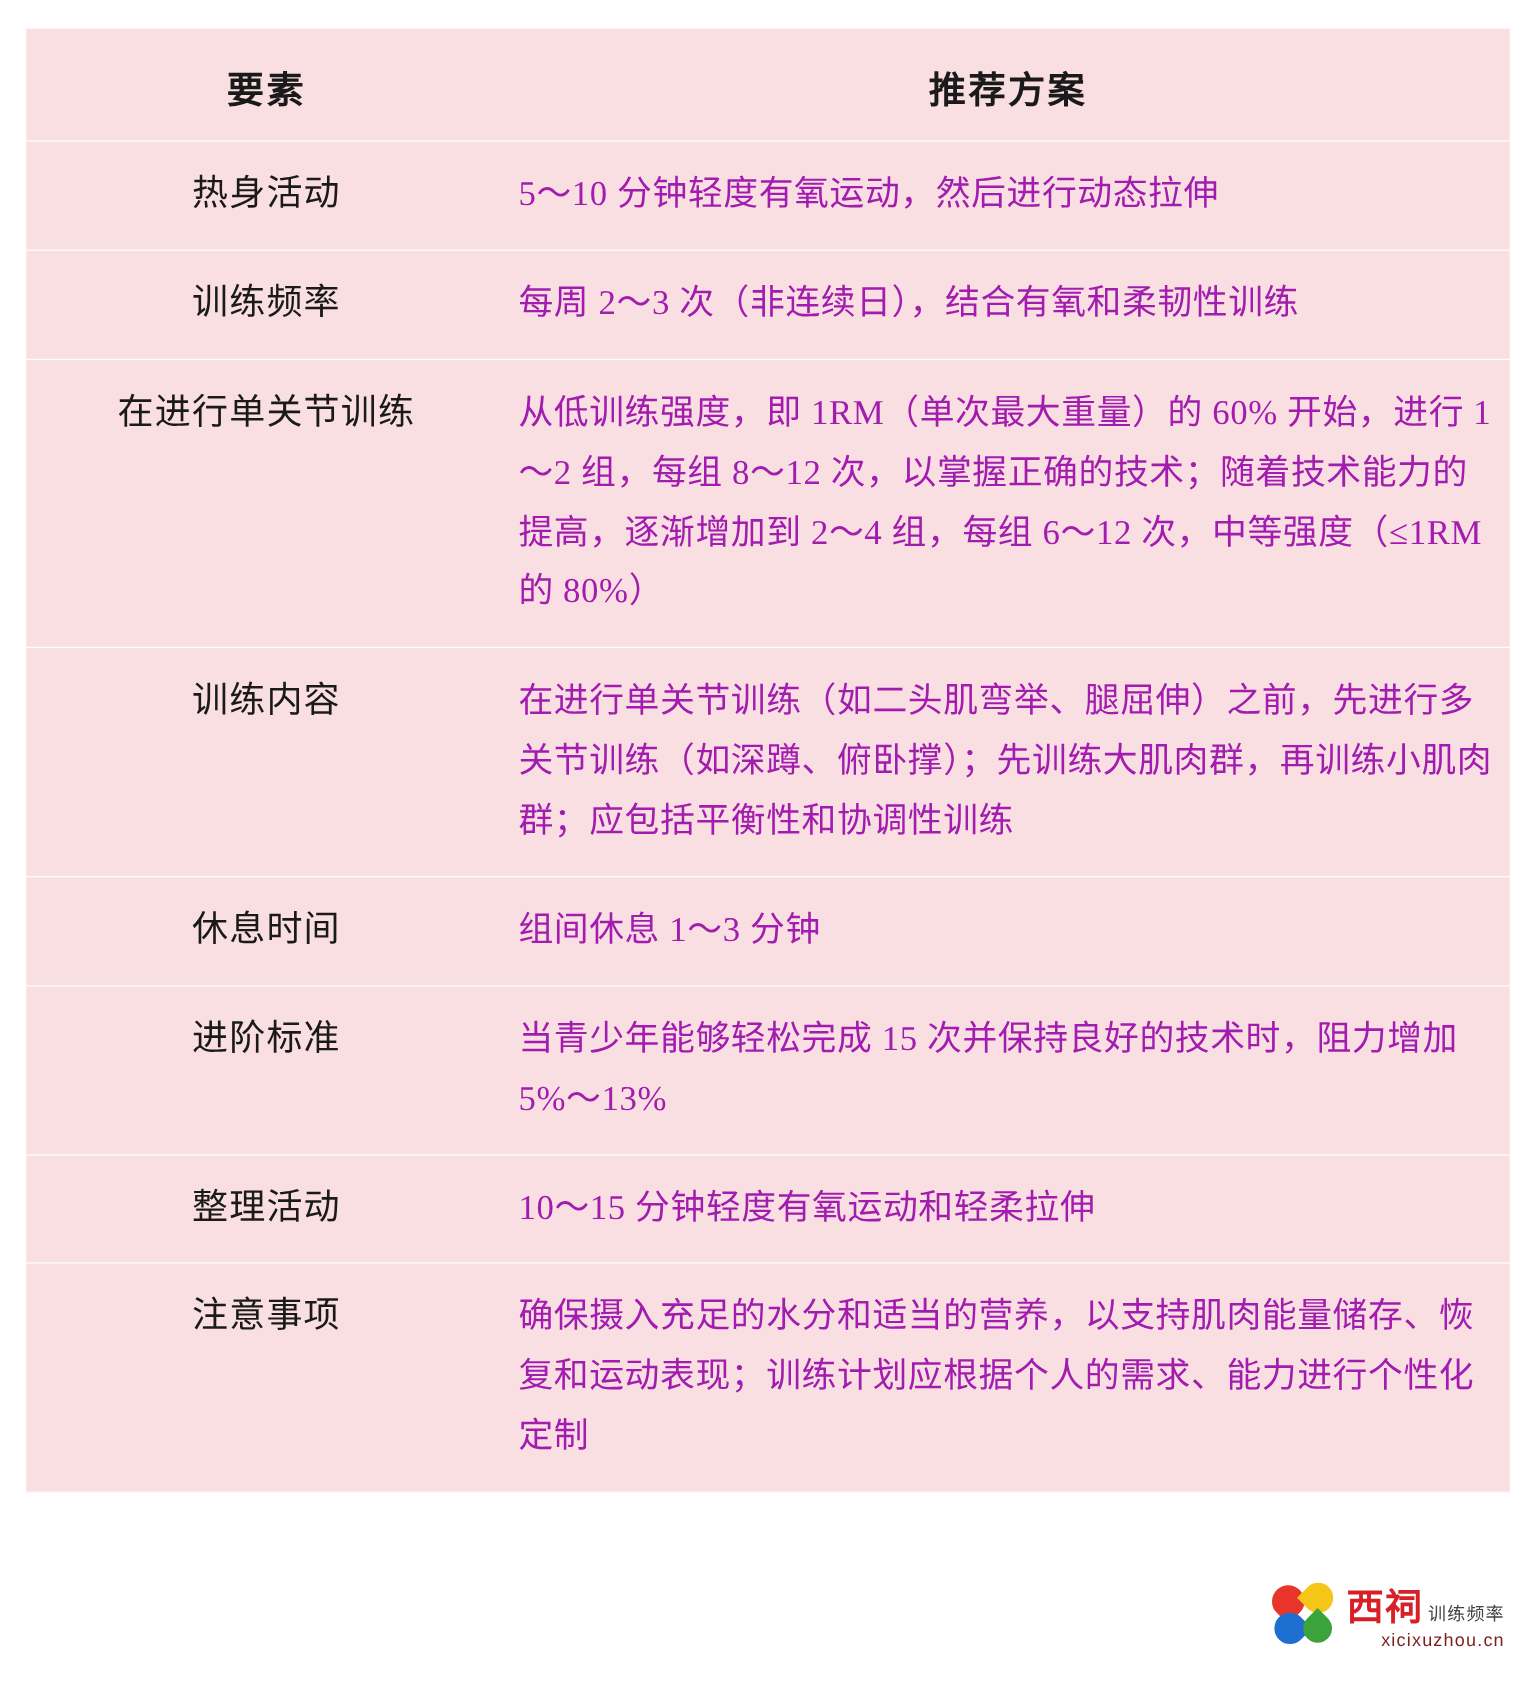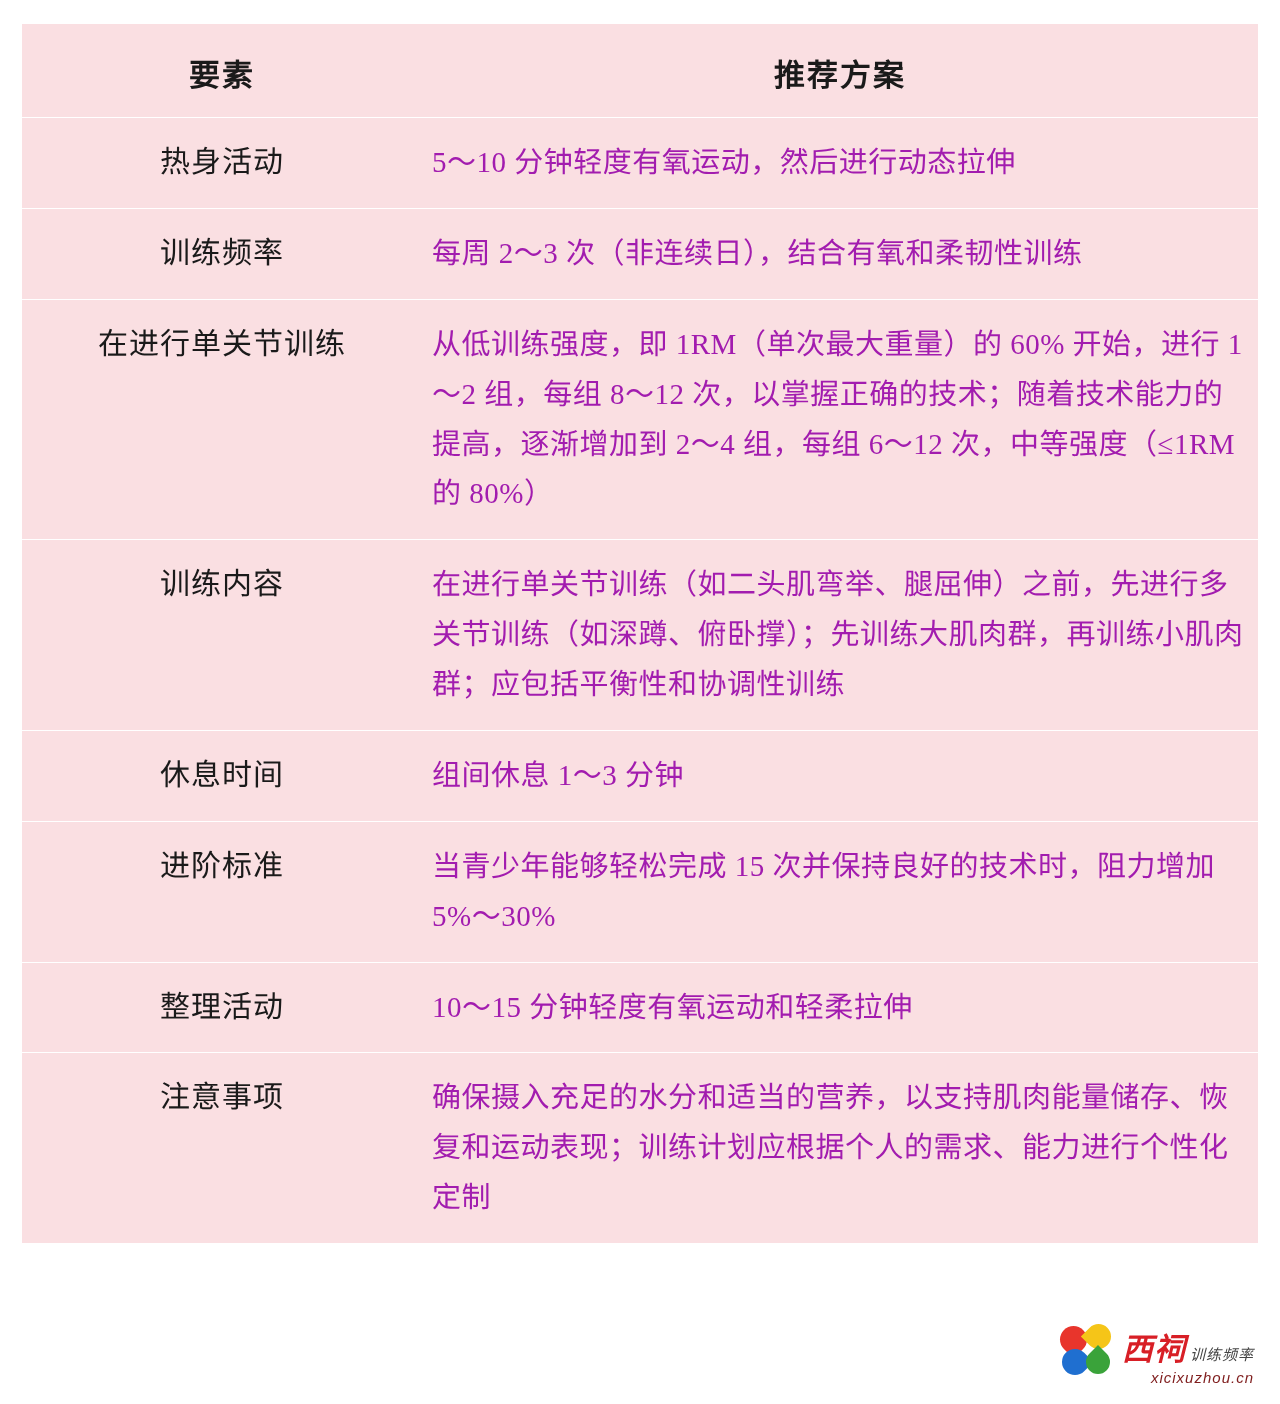--- a/index.html
+++ b/index.html
@@ -66,24 +66,24 @@
     line-height: 1.72;
     letter-spacing: 0.5px;
   }
   .row-divider td, .row-divider th {
     border-bottom: 2px solid #ffffff;
   }
   
   .watermark {
     position: absolute;
     right: 26px;
-    bottom: 18px;
+    bottom: 28px;
     display: flex;
+    align-items: center;
     gap: 8px;
-    font-style: italic;
   }
   .wm-mark {
     position: relative;
     width: 56px;
     height: 52px;
   }
   .wm-mark .petal {
     position: absolute;
     border-radius: 50% 50% 50% 0;
   }
@@ -170,21 +170,21 @@
       <tr class="row-divider">
         <td class="elem-cell">训练内容</td>
         <td class="detail-cell">在进行单关节训练（如二头肌弯举、腿屈伸）之前，先进行多关节训练（如深蹲、俯卧撑）；先训练大肌肉群，再训练小肌肉群；应包括平衡性和协调性训练</td>
       </tr>
       <tr class="row-divider">
         <td class="elem-cell">休息时间</td>
         <td class="detail-cell">组间休息 1～3 分钟</td>
       </tr>
       <tr class="row-divider">
         <td class="elem-cell">进阶标准</td>
-        <td class="detail-cell">当青少年能够轻松完成 15 次并保持良好的技术时，阻力增加 5%～30%</td>
+        <td class="detail-cell">当青少年能够轻松完成 15 次并保持良好的技术时，阻力增加 5%～13%</td>
       </tr>
       <tr class="row-divider">
         <td class="elem-cell">整理活动</td>
         <td class="detail-cell">10～15 分钟轻度有氧运动和轻柔拉伸</td>
       </tr>
       <tr>
         <td class="elem-cell">注意事项</td>
         <td class="detail-cell">确保摄入充足的水分和适当的营养，以支持肌肉能量储存、恢复和运动表现；训练计划应根据个人的需求、能力进行个性化定制</td>
       </tr>
     </tbody>

